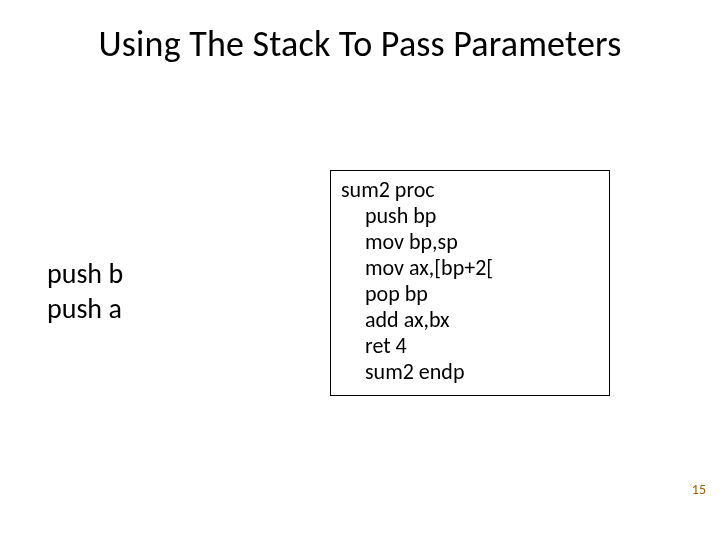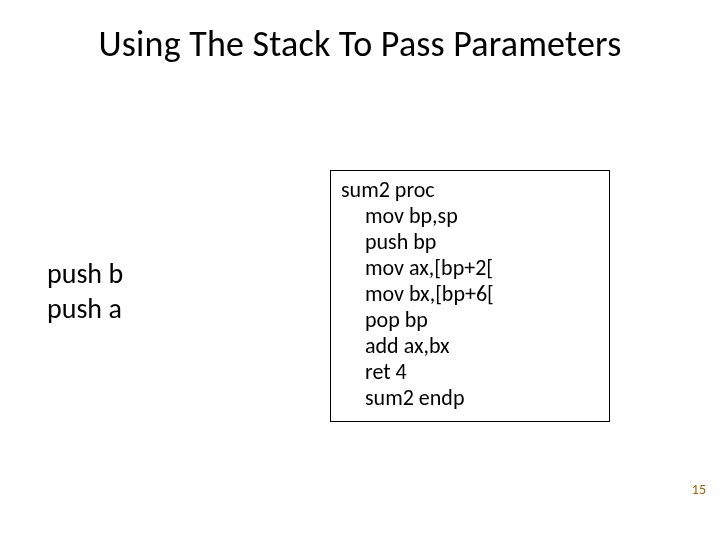--- a/index.html
+++ b/index.html
@@ -21,24 +21,23 @@
 
   <h1 class="title">Using The Stack To Pass Parameters</h1>
 
   <div class="caller">
     <span class="line">push b</span>
     <span class="line">push a</span>
   </div>
 
   <div class="callee-box">
     <div class="line">sum2 proc</div>
+    <div class="line indent">push bp</div>
     <div class="line indent">mov bp,sp</div>
-    <div class="line indent">push bp</div>
     <div class="line indent">mov ax,[bp+2[</div>
-    <div class="line indent">mov bx,[bp+6[</div>
     <div class="line indent">pop bp</div>
     <div class="line indent">add ax,bx</div>
     <div class="line indent">ret 4</div>
     <div class="line indent">sum2 endp</div>
   </div>
 
   <div class="pagenum">15</div>
 
 </div>
 

